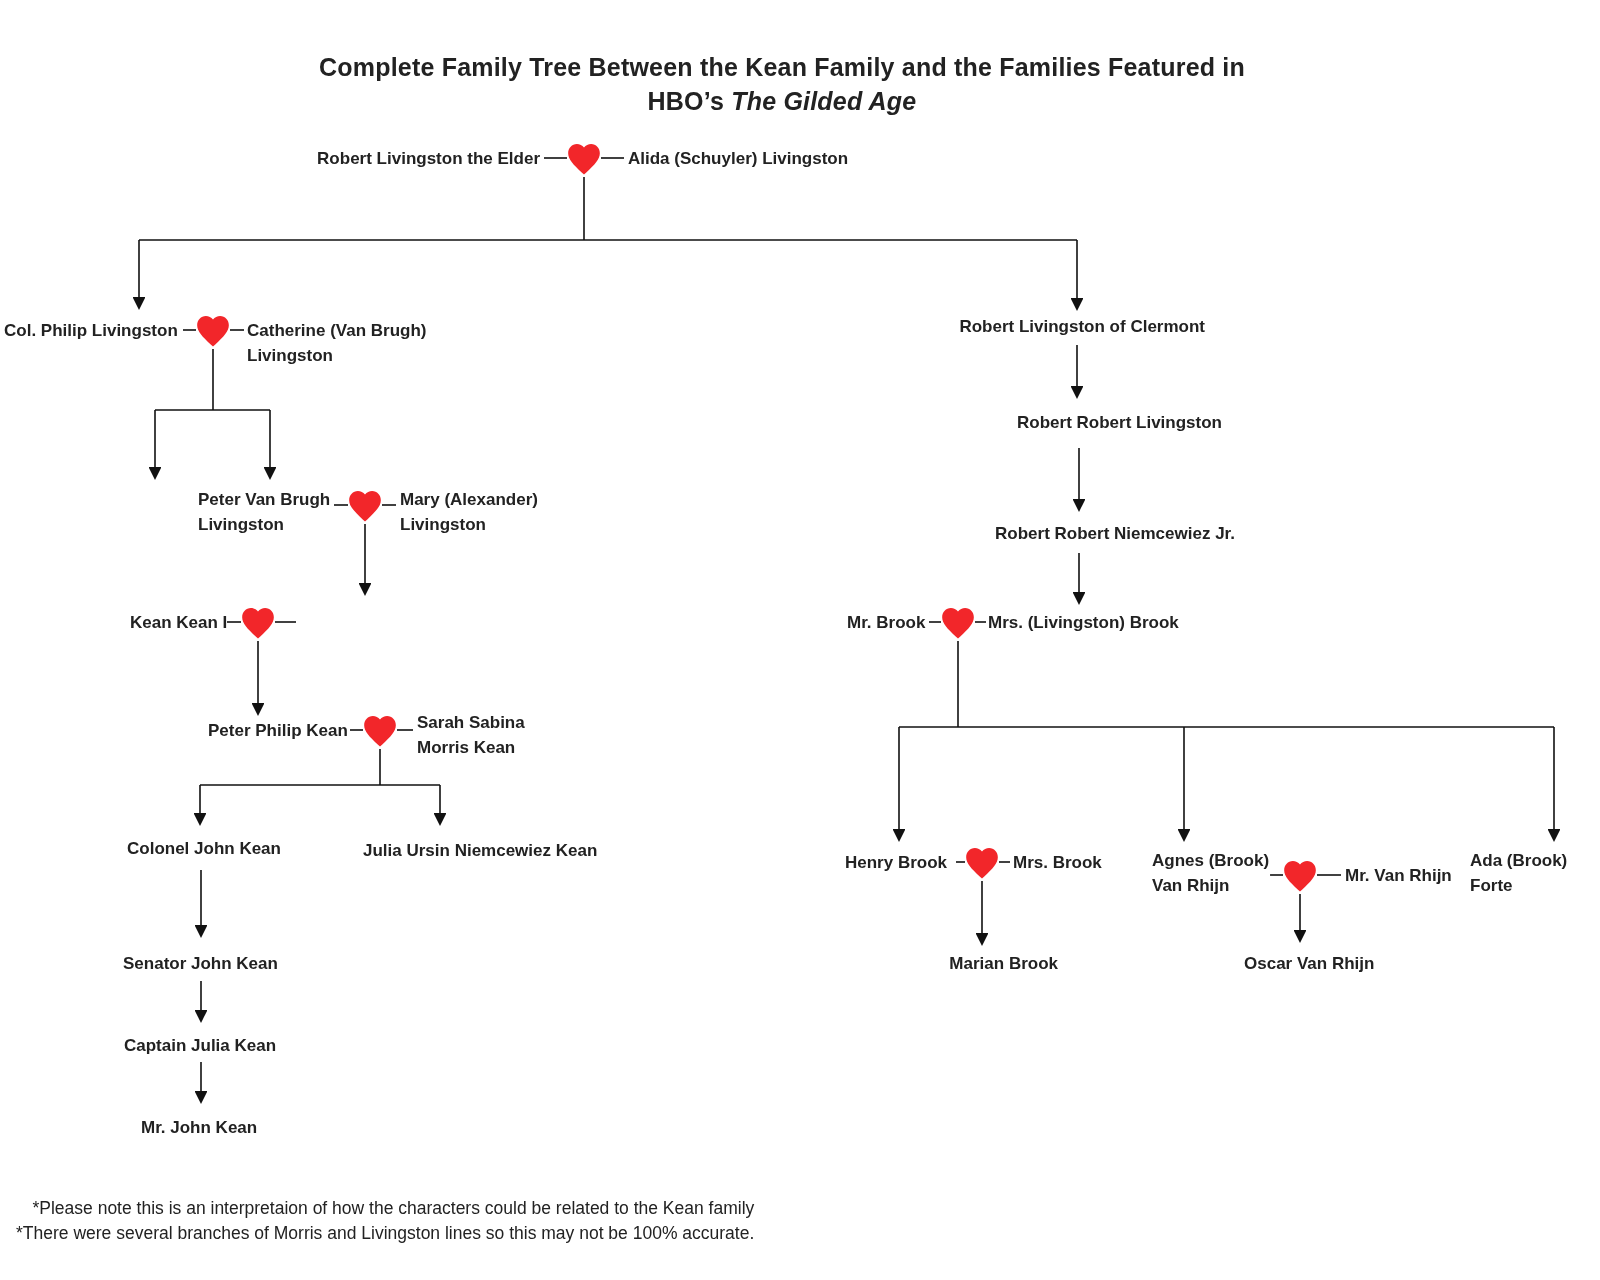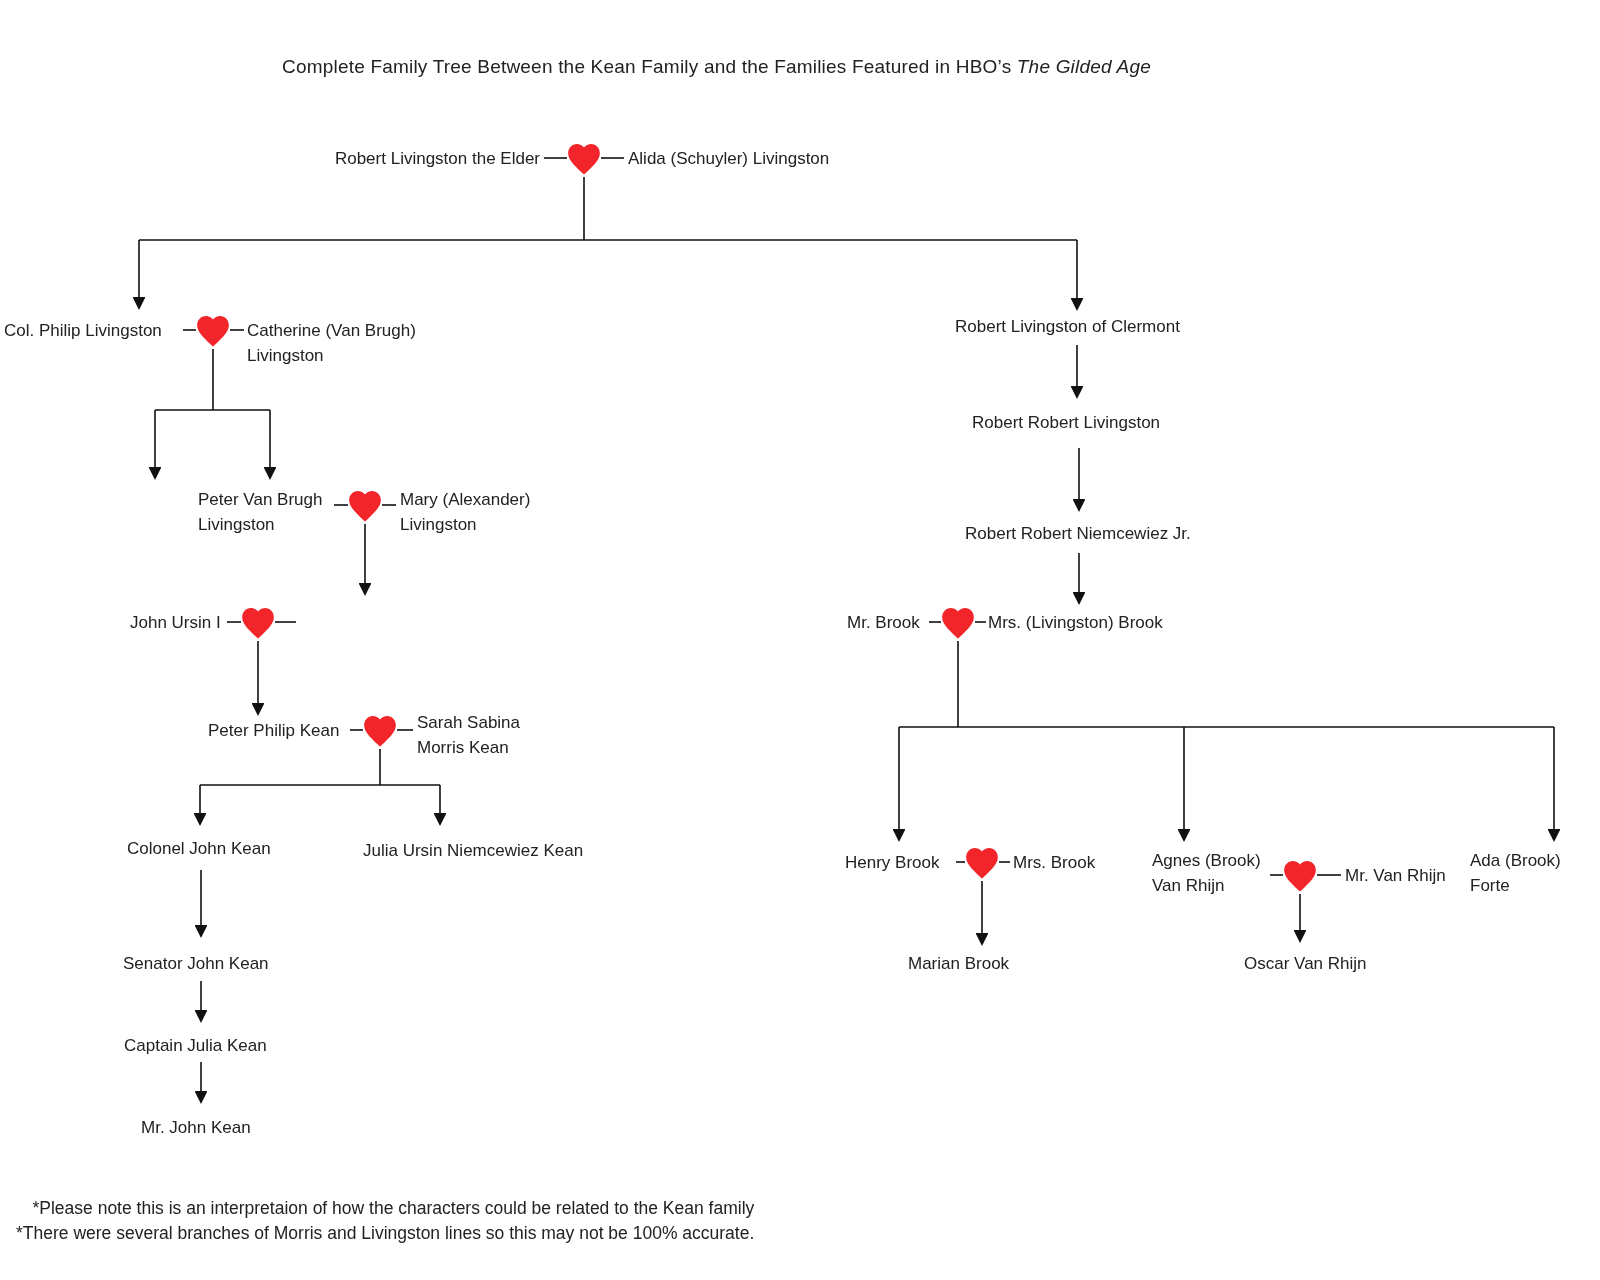--- a/index.html
+++ b/index.html
@@ -3,31 +3,32 @@
 <meta charset="utf-8">
 <style>
   html,body{margin:0;padding:0;background:#ffffff;}
   .canvas{
     position:relative;width:1600px;height:1280px;background:#ffffff;overflow:hidden;
     font-family:"Liberation Sans","DejaVu Sans",sans-serif;color:var(--text-color,#222);
   }
   .lines{position:absolute;left:0;top:0;width:1600px;height:1280px;}
   .lines line{stroke:var(--line-color,#111);stroke-width:1.6;fill:none;}
   .title{
-    position:absolute;left:282px;top:50px;width:1000px;text-align:left;
-    font-size:19px;line-height:34px;color:var(--text-color,#222);letter-spacing:.2px;
+    position:absolute;left:282px;top:50px;width:1000px;text-align:center;
+    font-size:25px;line-height:34px;color:var(--text-color,#222);letter-spacing:.2px;font-weight:bold;
   }
   .title .italic{font-style:italic;}
   .label{
     position:absolute;font-size:17px;line-height:25px;white-space:nowrap;
     color:var(--text-color,#222);
+    font-weight:bold;
   }
   .label span{display:block;}
   .right{text-align:right;}
-  .center{text-align:left;}
+  .center{text-align:right;}
   .heart{position:absolute;width:38px;height:40px;}
   .heart path{fill:var(--heart-color,#f2262a);}
   .footnotes{
     position:absolute;left:16px;top:1196px;font-size:17.5px;line-height:25px;
     color:var(--text-color,#222);
     text-align:right;
   }
   .footnotes div{white-space:nowrap;}
 </style>
 </head>
@@ -149,21 +150,21 @@
   <div class="label" style="left:198px;top:487px">
       <span>Peter Van Brugh</span>
       <span>Livingston</span>
     </div>
   <div class="label" style="left:400px;top:487px">
       <span>Mary (Alexander)</span>
       <span>Livingston</span>
     </div>
 
   <div class="label" style="left:130px;top:610px">
-      <span>John Ursin I</span>
+      <span>Kean Kean I</span>
     </div>
 
   <div class="label" style="left:208px;top:718px">
       <span>Peter Philip Kean</span>
     </div>
   <div class="label" style="left:417px;top:710px">
       <span>Sarah Sabina</span>
       <span>Morris Kean</span>
     </div>
 

